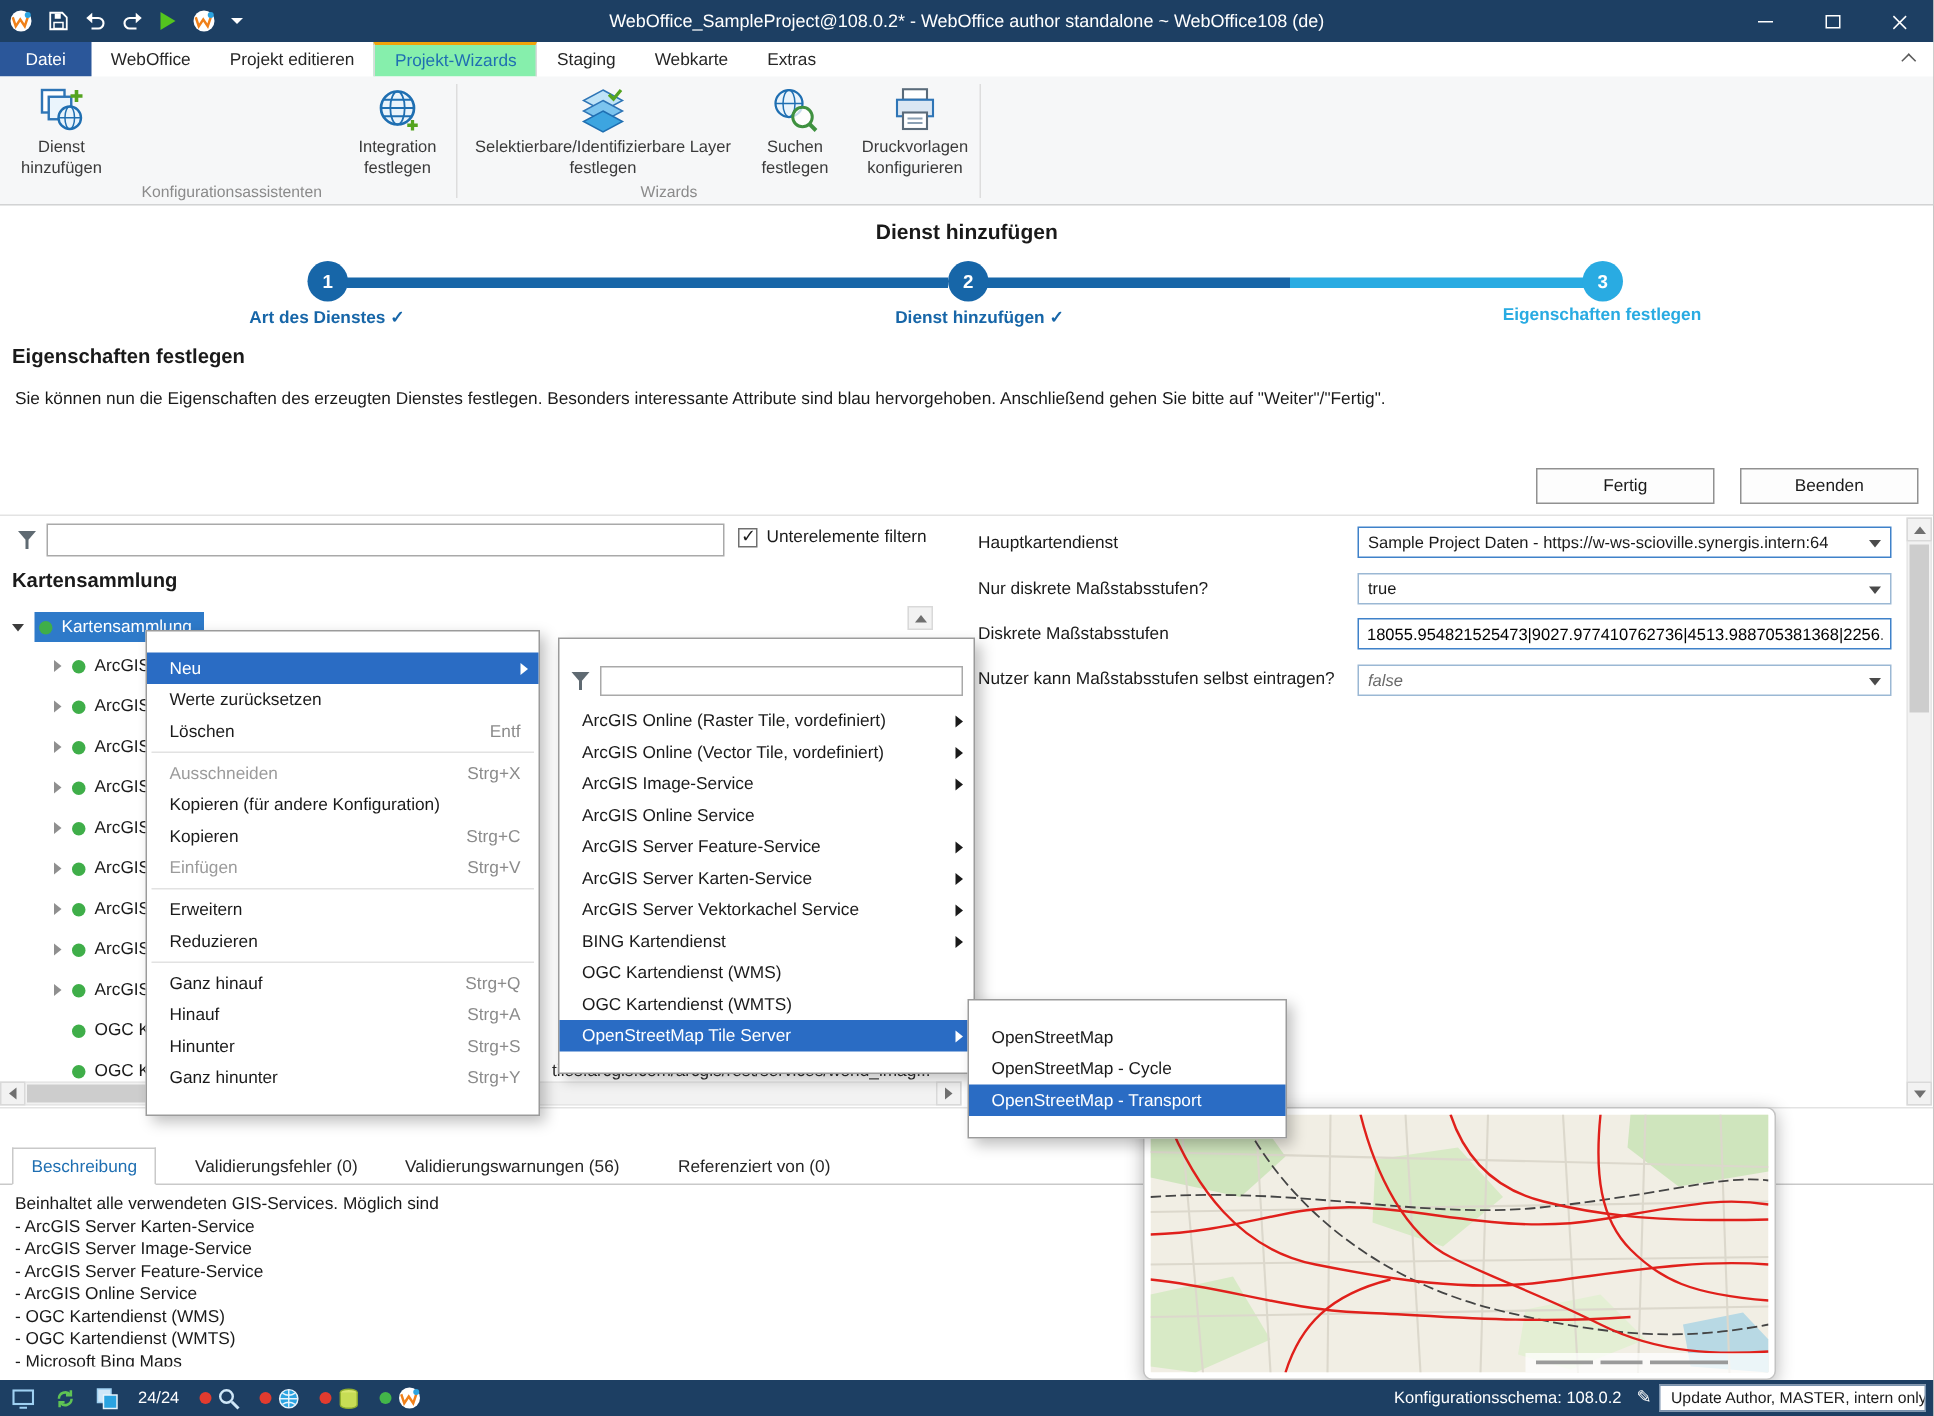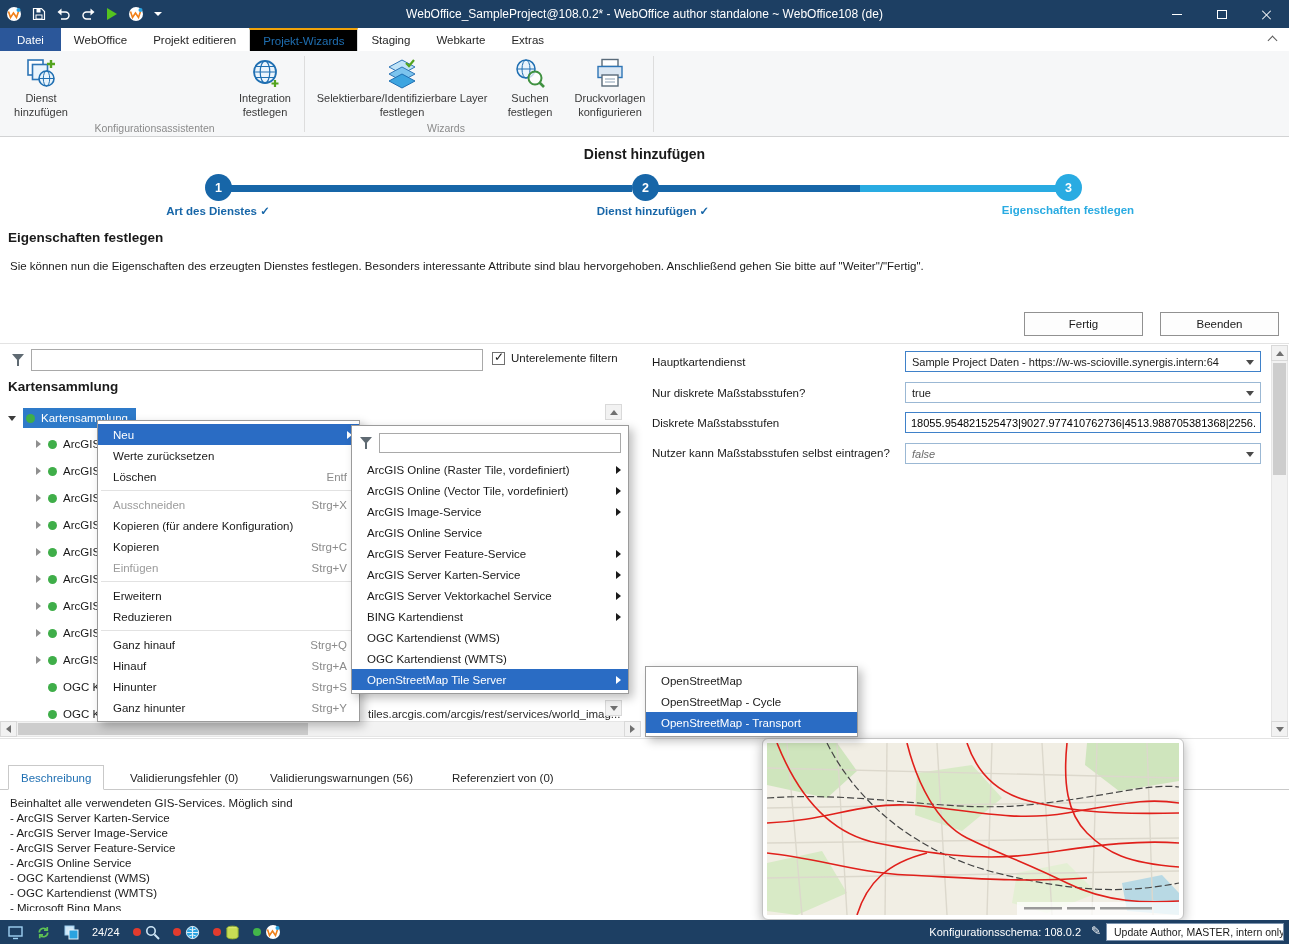--- a/index.html
+++ b/index.html
@@ -19,21 +19,21 @@
   .ic-close{position:relative;width:11px;height:11px}
   .ic-close::before,.ic-close::after{content:"";position:absolute;left:5px;top:0;width:1px;height:12px;background:#fff}
   .ic-close::before{transform:rotate(45deg)}
   .ic-close::after{transform:rotate(-45deg)}
   .qat-caret{width:0;height:0;border-left:4px solid transparent;border-right:4px solid transparent;border-top:4px solid #fff}
 
   
   .tabbar{position:absolute;top:28px;left:0;width:100%;height:23px;background:#fff;display:flex;font-size:11.5px}
   .tab{padding:0 13px;display:flex;align-items:center;color:#262626}
   .tab-datei{background:#2b579a;color:#fff;padding:0 17px}
-  .tab-active{background:#000000;color:#1f6fb2;border:1px solid #d9dadb;border-bottom:none;border-top:2px solid #f0a30a}
+  .tab-active{background:#86efac;color:#1f6fb2;border:1px solid #d9dadb;border-bottom:none;border-top:2px solid #f0a30a}
   .chev-up{position:absolute;right:13px;top:37px;width:7px;height:7px;border-left:1.5px solid #5a5a5a;border-top:1.5px solid #5a5a5a;transform:rotate(45deg)}
 
   
   .ribbon{position:absolute;top:51px;left:0;width:100%;height:86px;background:#f6f7f8;border-bottom:1px solid #d2d3d4}
   .rbtn{position:absolute;top:3px;display:flex;flex-direction:column;align-items:center;padding-top:3px}
   .rbtn .lbl{margin-top:3px;font-size:11px;line-height:1.25;color:#3a3a3a;text-align:center}
   .rgroup-label{position:absolute;bottom:2px;font-size:10.5px;color:#8b8b8b;text-align:center}
   .rsep{position:absolute;top:5px;height:76px;width:1px;background:#ddd}
 
   
@@ -74,21 +74,21 @@
   
   .plabel{position:absolute;left:652px;font-size:11.5px;white-space:nowrap}
   .pctrl{position:absolute;left:905px;width:356px;height:21px;background:#fff;font-size:11px;display:flex;align-items:center;padding:0 20px 0 6px;white-space:nowrap;overflow:hidden}
   .pctrl.blue{border:1px solid #3f81c9}
   .pctrl.soft{border:1px solid #9bb8d4}
   .caret-down{position:absolute;right:6px;top:8px;width:0;height:0;border-left:4px solid transparent;border-right:4px solid transparent;border-top:5px solid #4a4a4a}
   .pinput{position:absolute;left:905px;width:356px;height:21px;border:1px solid #3f81c9;font-size:11px;padding:0 5px;font-family:inherit}
   .inherited{color:#6a6a6a;font-style:italic}
 
   
-  .menu{position:absolute;background:#fff;border:1px solid #9b9b9b;box-shadow:4px 4px 9px rgba(0,0,0,.25);padding:3px 0;font-size:11.5px}
+  .menu{position:absolute;background:#fff;border:1px solid #9b9b9b;box-shadow:4px 4px 9px rgba(0,0,0,.25);padding:14px 0;font-size:11.5px}
   .mi{position:relative;height:21px;display:flex;align-items:center;padding:0 30px 0 15px;white-space:nowrap}
   .mi.hl{background:#2a6cc4;color:#fff}
   .mi.dis{color:#9b9b9b}
   .mi .sc{position:absolute;right:12px;color:#8b8b8b}
   .mi .subarrow{position:absolute;right:7px;width:0;height:0;border-left:5px solid currentColor;border-top:4px solid transparent;border-bottom:4px solid transparent}
   .msep{height:1px;background:#e2e2e2;margin:3px 3px}
   .menu-filter{display:flex;align-items:center;gap:6px;padding:4px 7px 6px 7px}
 
   
   .btabs-line{position:absolute;top:789px;left:0;width:100%;height:1px;background:#c9c9c9}
@@ -518,21 +518,21 @@
     <div class="mi">
         <span>Hinunter</span>
         <span class="sc">Strg+S</span>
       </div>
     <div class="mi">
         <span>Ganz hinunter</span>
         <span class="sc">Strg+Y</span>
       </div>
   </div>
 
-  <div class="menu" style="left:351px;top:425px;width:278px;z-index:31">
+  <div class="menu" style="left:372px;top:425px;width:278px;z-index:31">
     <div class="menu-filter">
       <span class="funnel"></span>
       <input class="txt-input" style="flex: 1 1 0%; height: 20px;">
     </div>
     <div class="mi">
         <span>ArcGIS Online (Raster Tile, vordefiniert)</span>
         <span class="subarrow"></span>
       </div>
     <div class="mi">
         <span>ArcGIS Online (Vector Tile, vordefiniert)</span>

